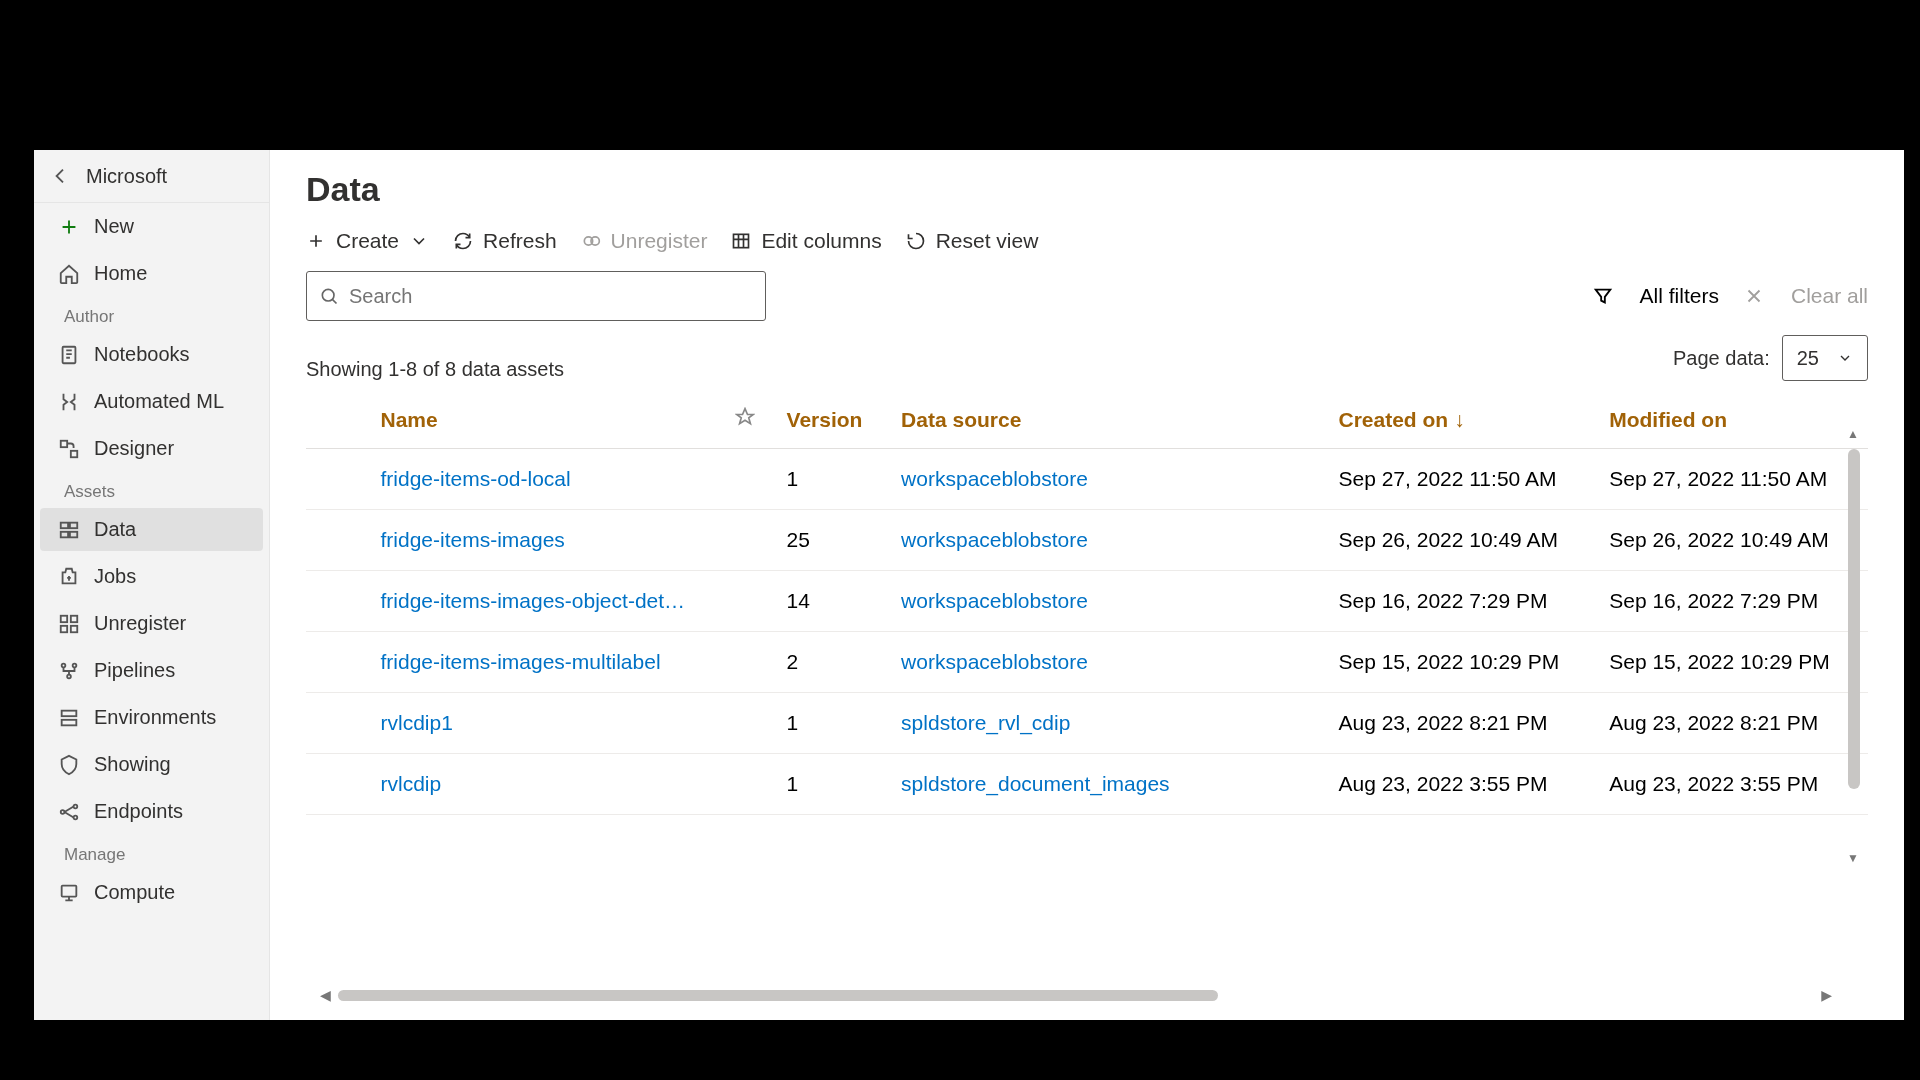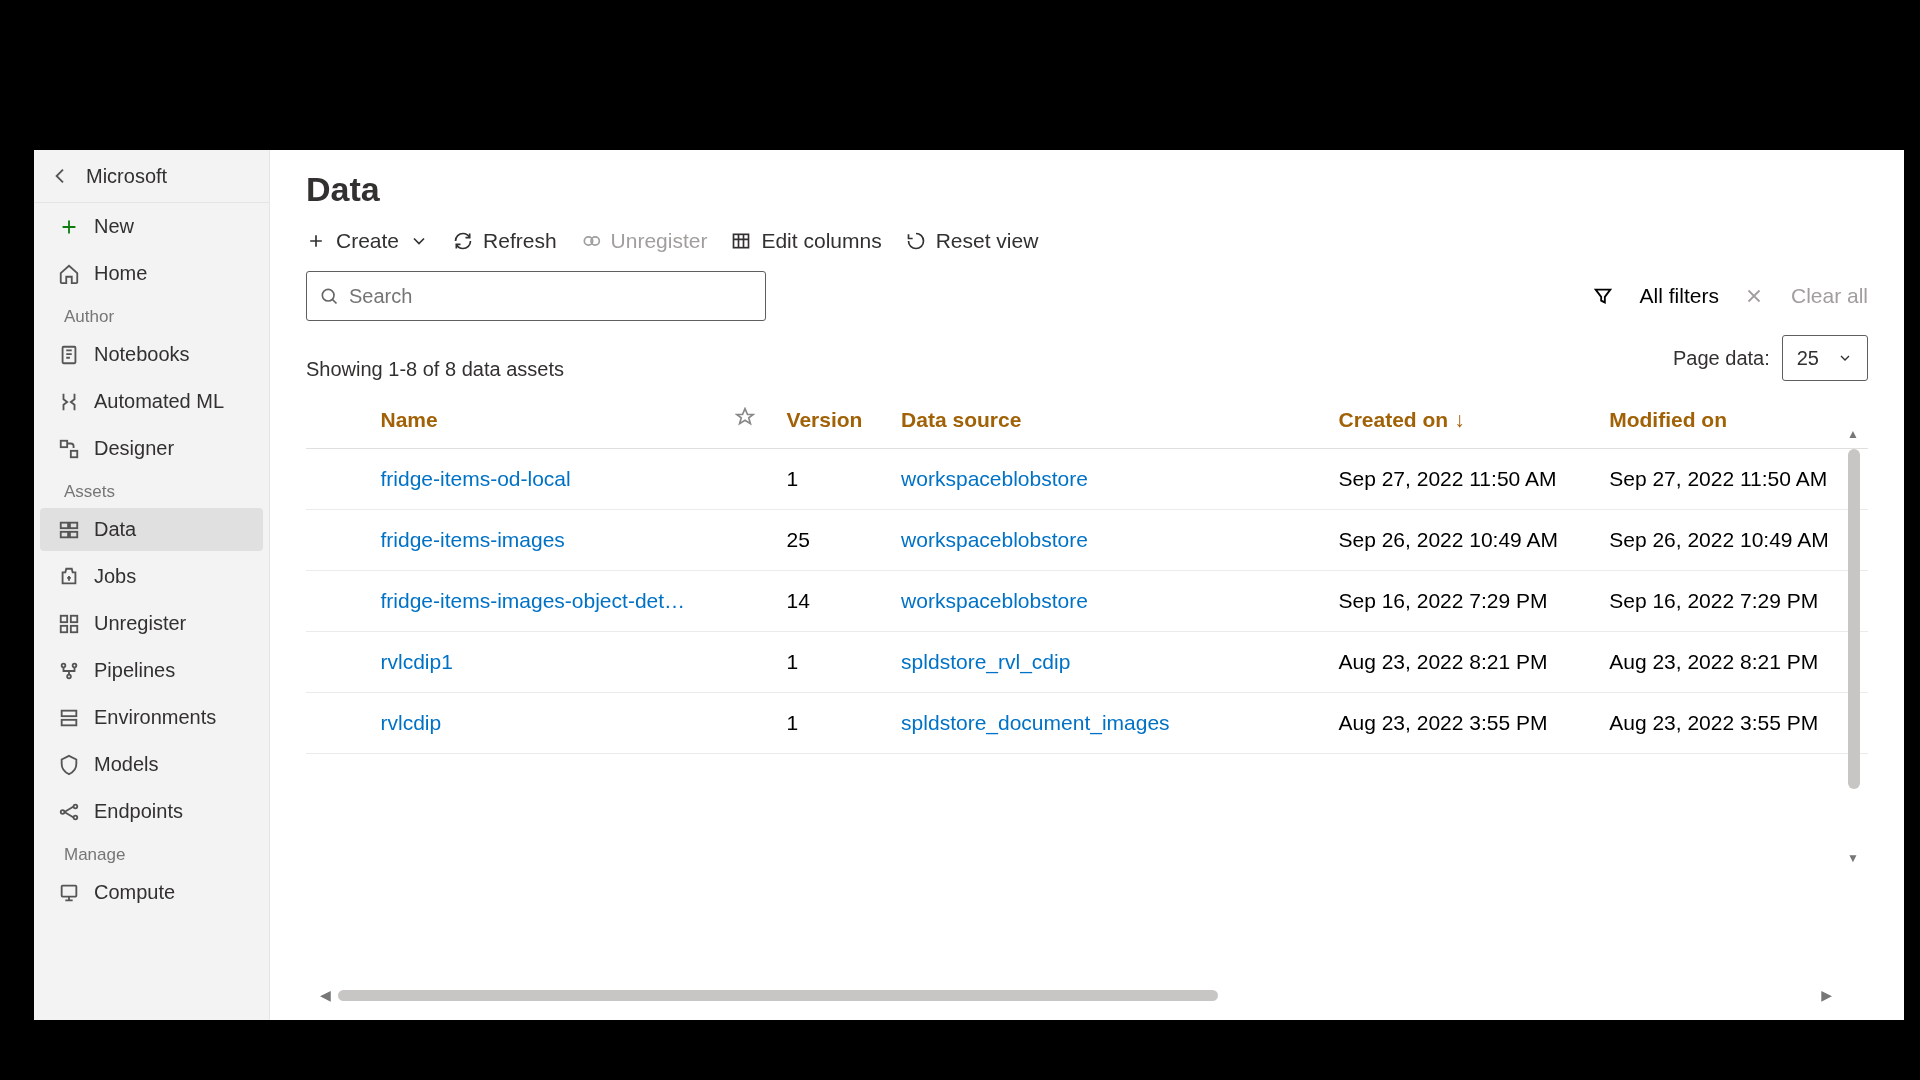--- a/index.html
+++ b/index.html
@@ -281,21 +281,21 @@
       <svg viewBox="0 0 24 24" fill="none" stroke="currentColor" stroke-width="2">
           <rect x="4" y="4" width="16" height="6"></rect>
           <rect x="4" y="14" width="16" height="6"></rect>
         </svg>
       <span>Environments</span>
     </div>
     <div class="sb-item">
       <svg viewBox="0 0 24 24" fill="none" stroke="currentColor" stroke-width="2">
           <path d="M12 2l8 4v5c0 5-3.5 9-8 11-4.5-2-8-6-8-11V6l8-4z"></path>
         </svg>
-      <span>Models</span>
+      <span>Showing</span>
     </div>
     <div class="sb-item">
       <svg viewBox="0 0 24 24" fill="none" stroke="currentColor" stroke-width="2">
           <circle cx="5" cy="12" r="2"></circle>
           <circle cx="19" cy="6" r="2"></circle>
           <circle cx="19" cy="18" r="2"></circle>
           <path d="M7 12l10-6M7 12l10 6"></path>
         </svg>
       <span>Endpoints</span>
     </div>
@@ -431,20 +431,29 @@
               <td class="col-check"></td>
               <td class="col-name"><span class="link">fridge-items-images-object-det…</span></td>
               <td class="col-star"></td>
               <td class="col-version">14</td>
               <td class="col-source"><span class="link">workspaceblobstore</span></td>
               <td class="col-created">Sep 16, 2022 7:29 PM</td>
               <td class="col-modified">Sep 16, 2022 7:29 PM</td>
             </tr>
             <tr>
               <td class="col-check"></td>
+              <td class="col-name"><span class="link">fridge-items-images-multilabel</span></td>
+              <td class="col-star"></td>
+              <td class="col-version">2</td>
+              <td class="col-source"><span class="link">workspaceblobstore</span></td>
+              <td class="col-created">Sep 15, 2022 10:29 PM</td>
+              <td class="col-modified">Sep 15, 2022 10:29 PM</td>
+            </tr>
+            <tr>
+              <td class="col-check"></td>
               <td class="col-name"><span class="link">rvlcdip1</span></td>
               <td class="col-star"></td>
               <td class="col-version">1</td>
               <td class="col-source"><span class="link">spldstore_rvl_cdip</span></td>
               <td class="col-created">Aug 23, 2022 8:21 PM</td>
               <td class="col-modified">Aug 23, 2022 8:21 PM</td>
             </tr>
             <tr>
               <td class="col-check"></td>
               <td class="col-name"><span class="link">rvlcdip</span></td>

